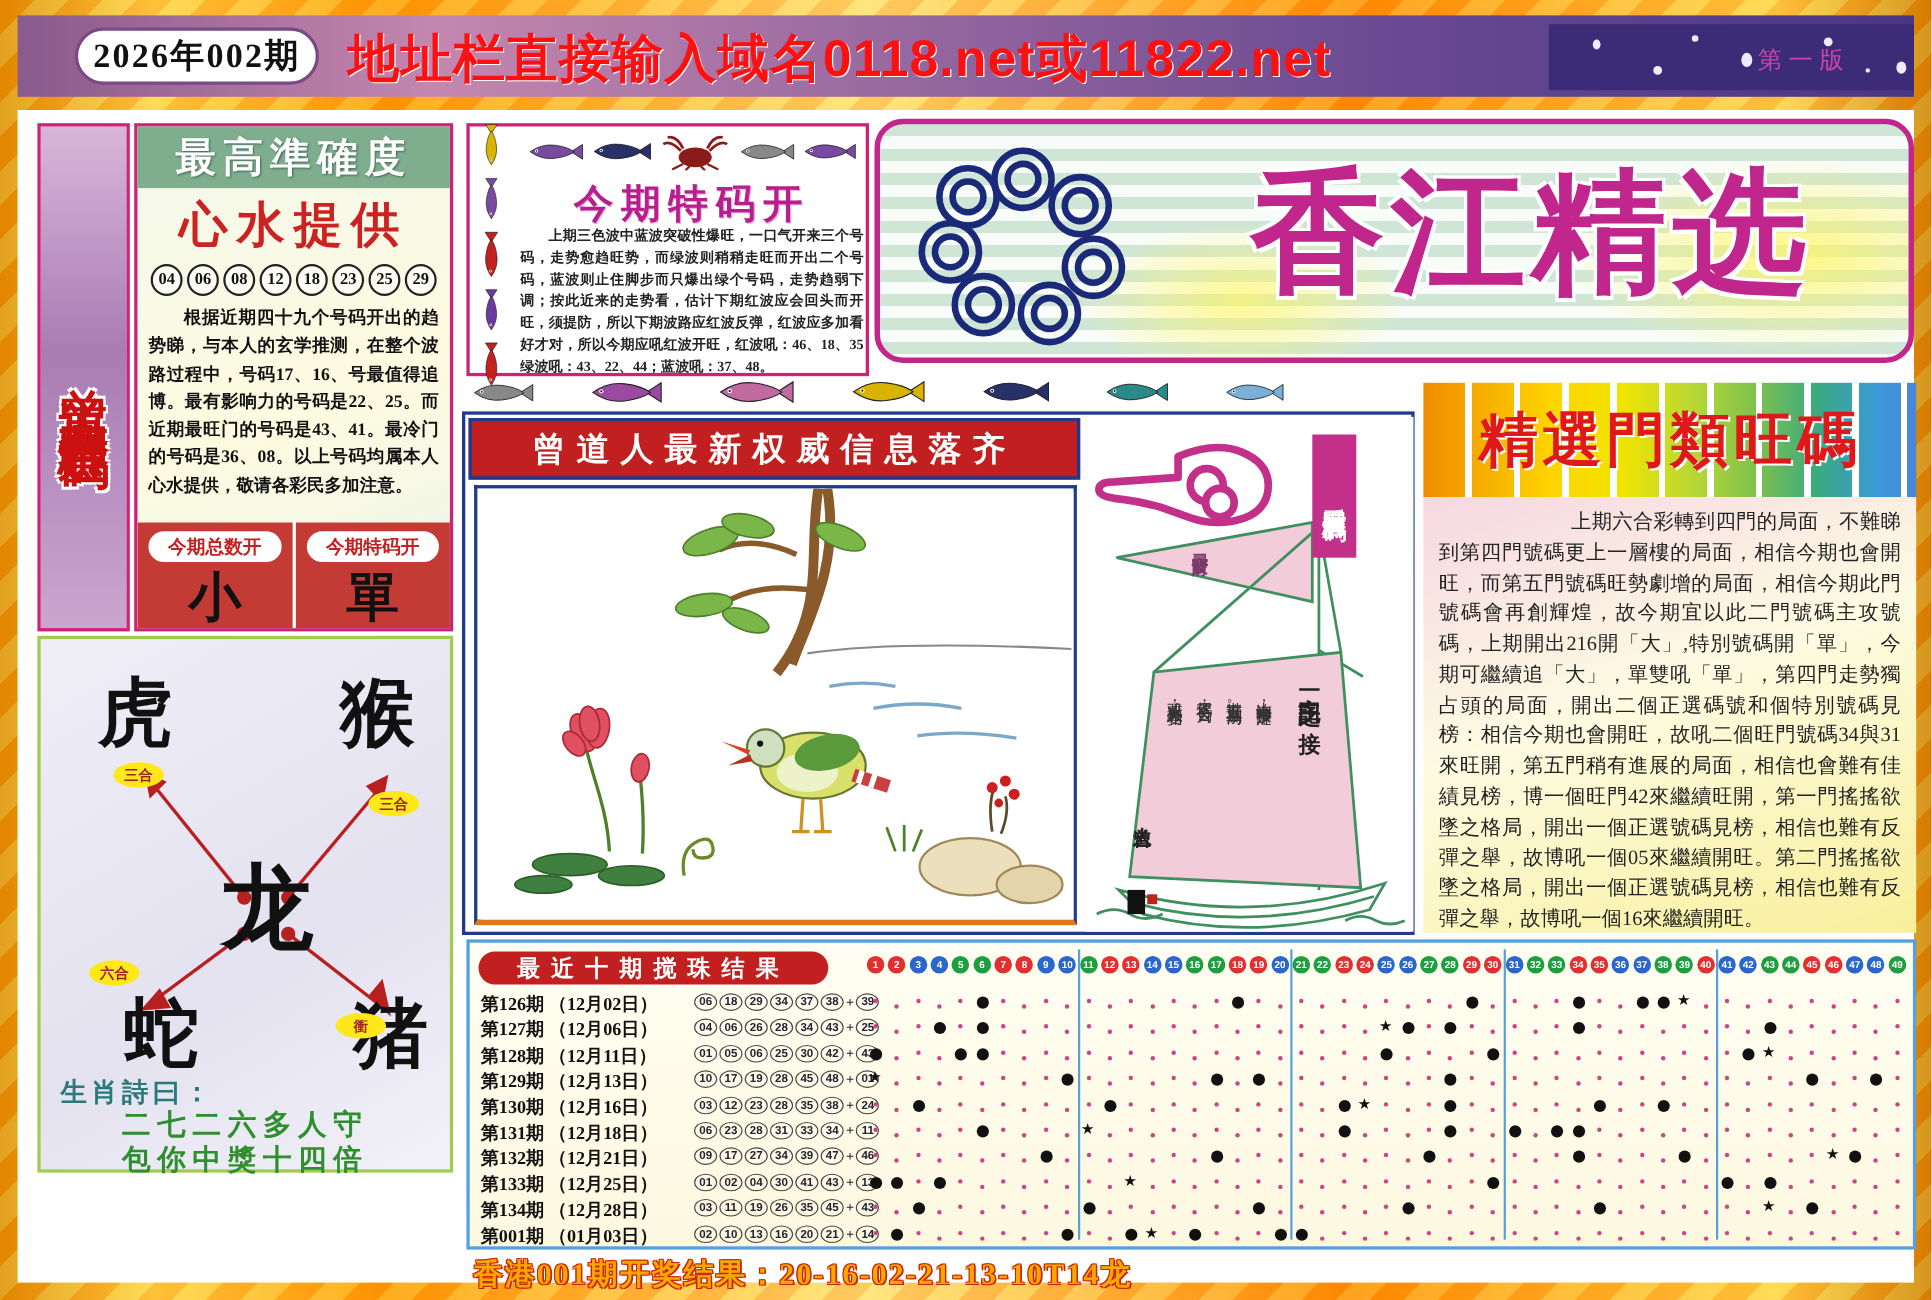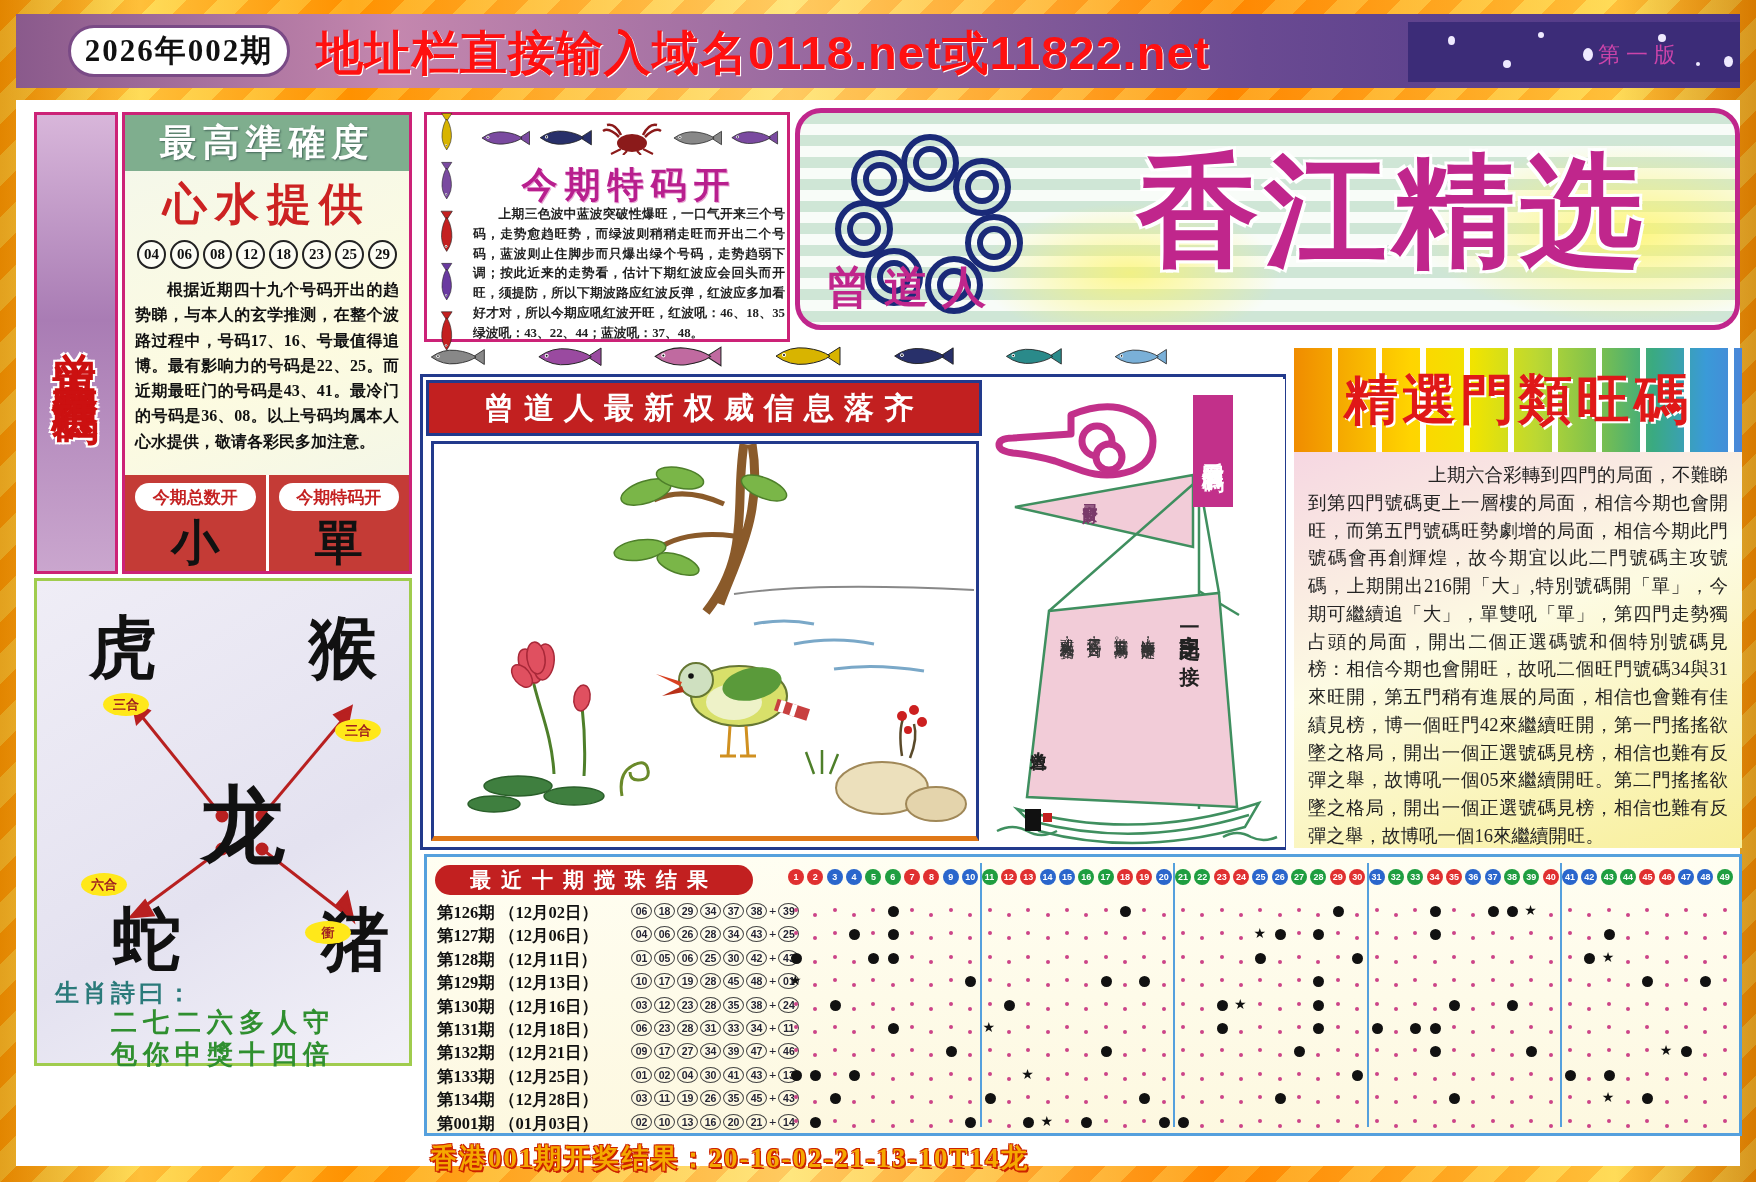--- a/index.html
+++ b/index.html
@@ -355,21 +355,20 @@
         <circle cx="124" cy="158" r="26"></circle>
           <circle cx="124" cy="158" r="14"></circle>
         <circle cx="64" cy="150" r="26"></circle>
           <circle cx="64" cy="150" r="14"></circle>
         <circle cx="34" cy="102" r="26"></circle>
           <circle cx="34" cy="102" r="14"></circle>
         <circle cx="50" cy="52" r="26"></circle>
           <circle cx="50" cy="52" r="14"></circle>
       </g>
     </svg>
-    <div class="m-brand">曾道人</div>
     <div class="m-title">香江精选</div>
   </div>
 
   <div class="midbox">
     <div class="info-header">曾道人最新权威信息落齐</div>
 
     <div class="picture">
       <svg width="542" height="392" viewBox="0 0 542 392">
         <rect width="542" height="392" fill="#ffffff"></rect>
         <path d="M300 150 Q380 138 540 146" stroke="#888" stroke-width="2" fill="none"></path>

